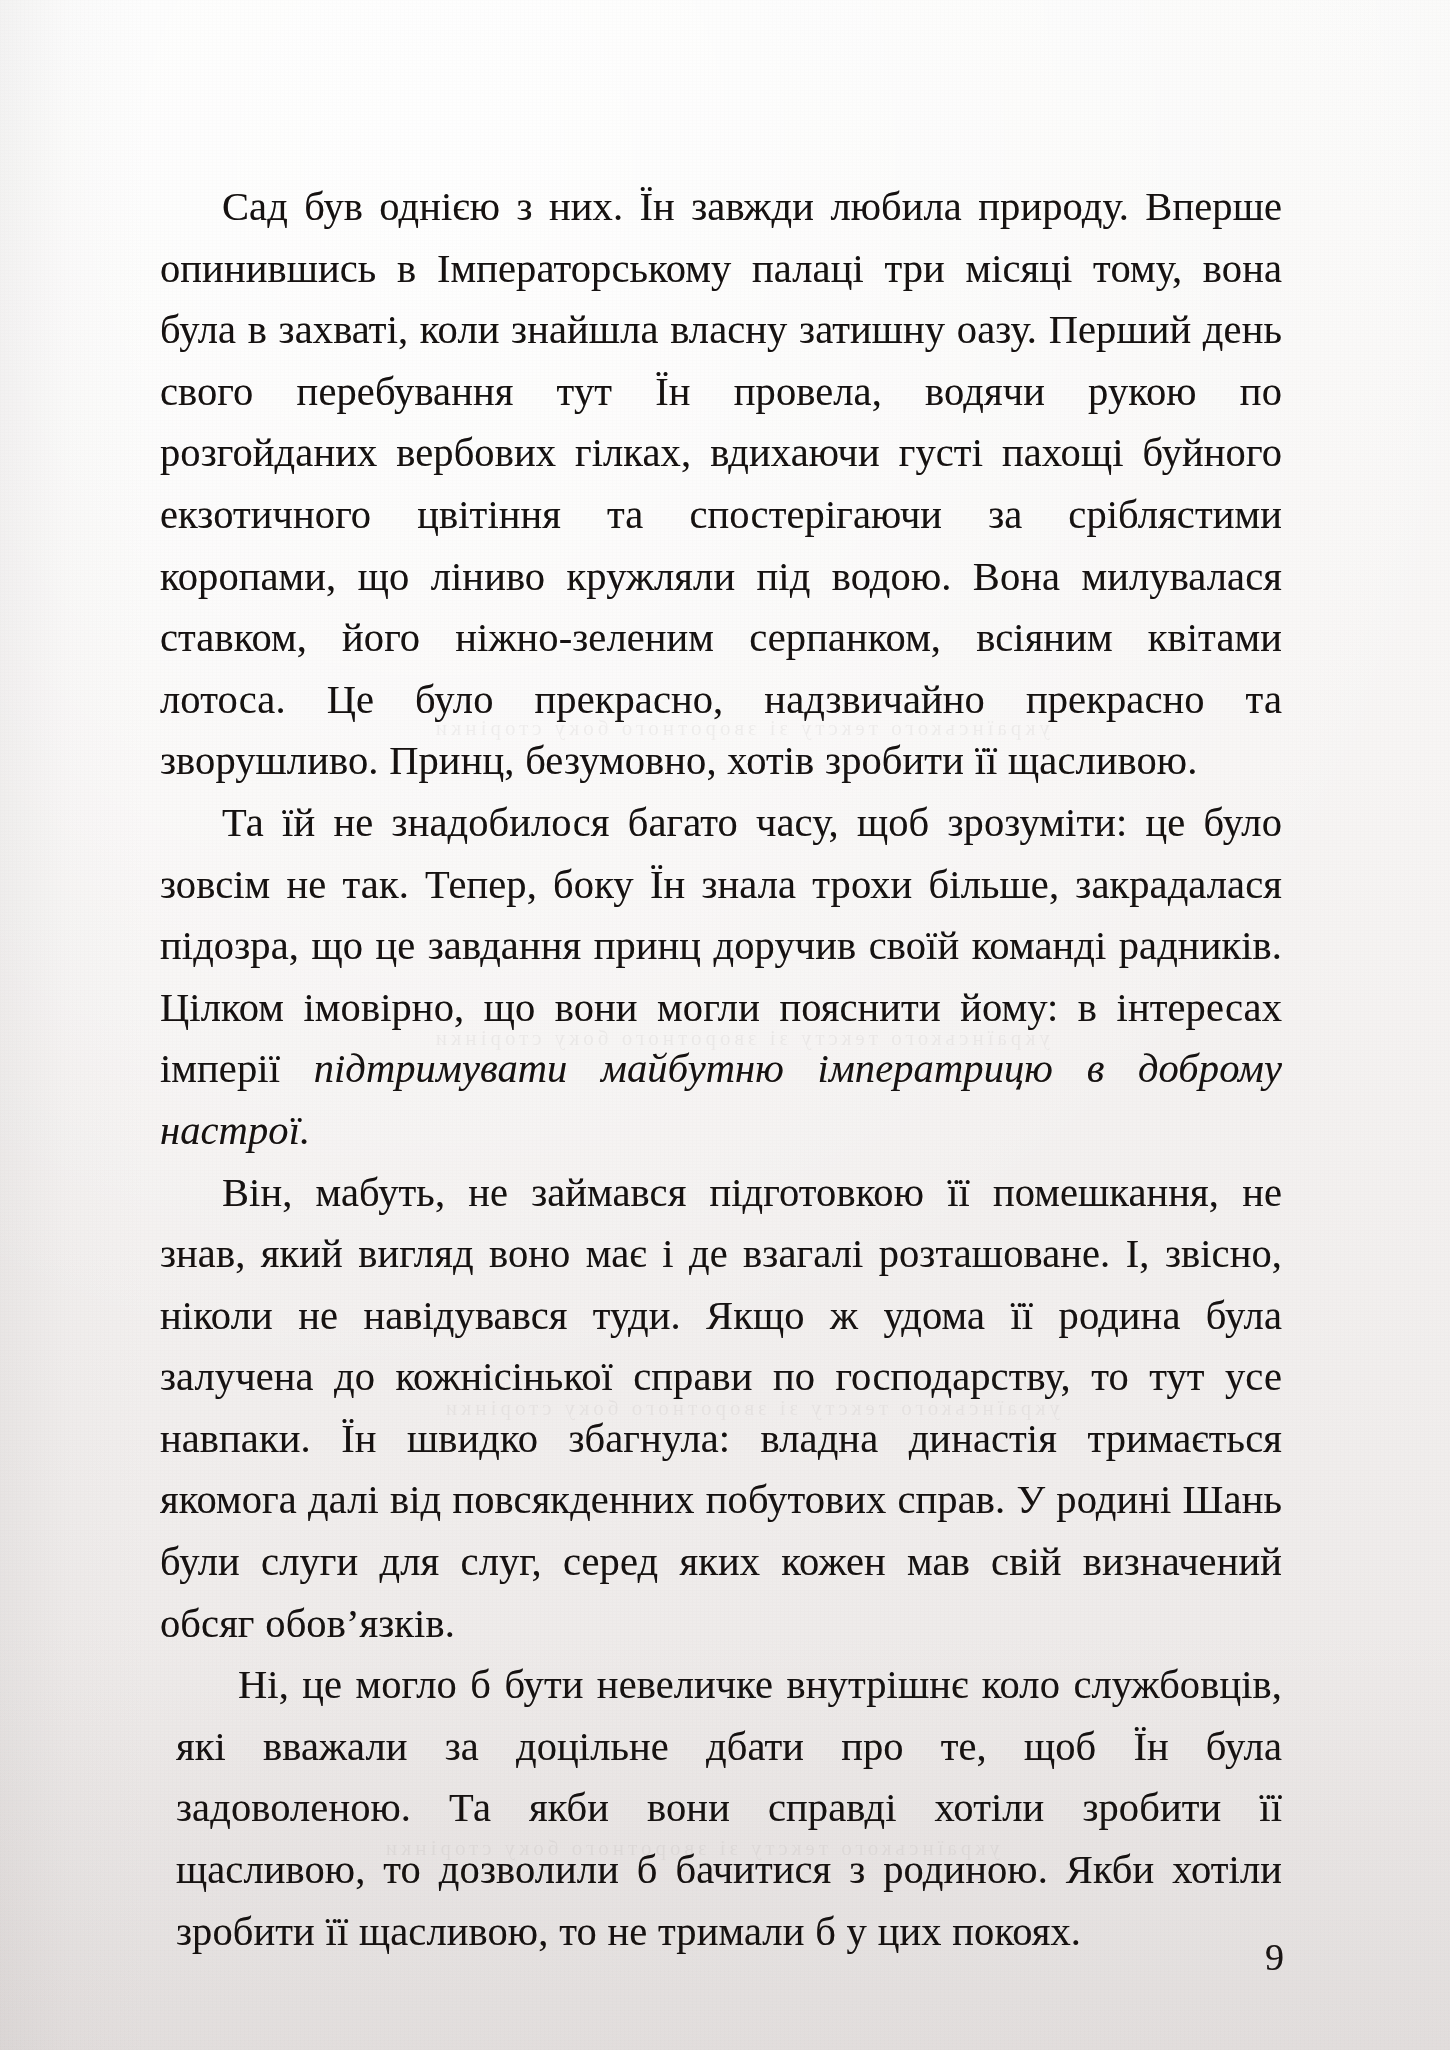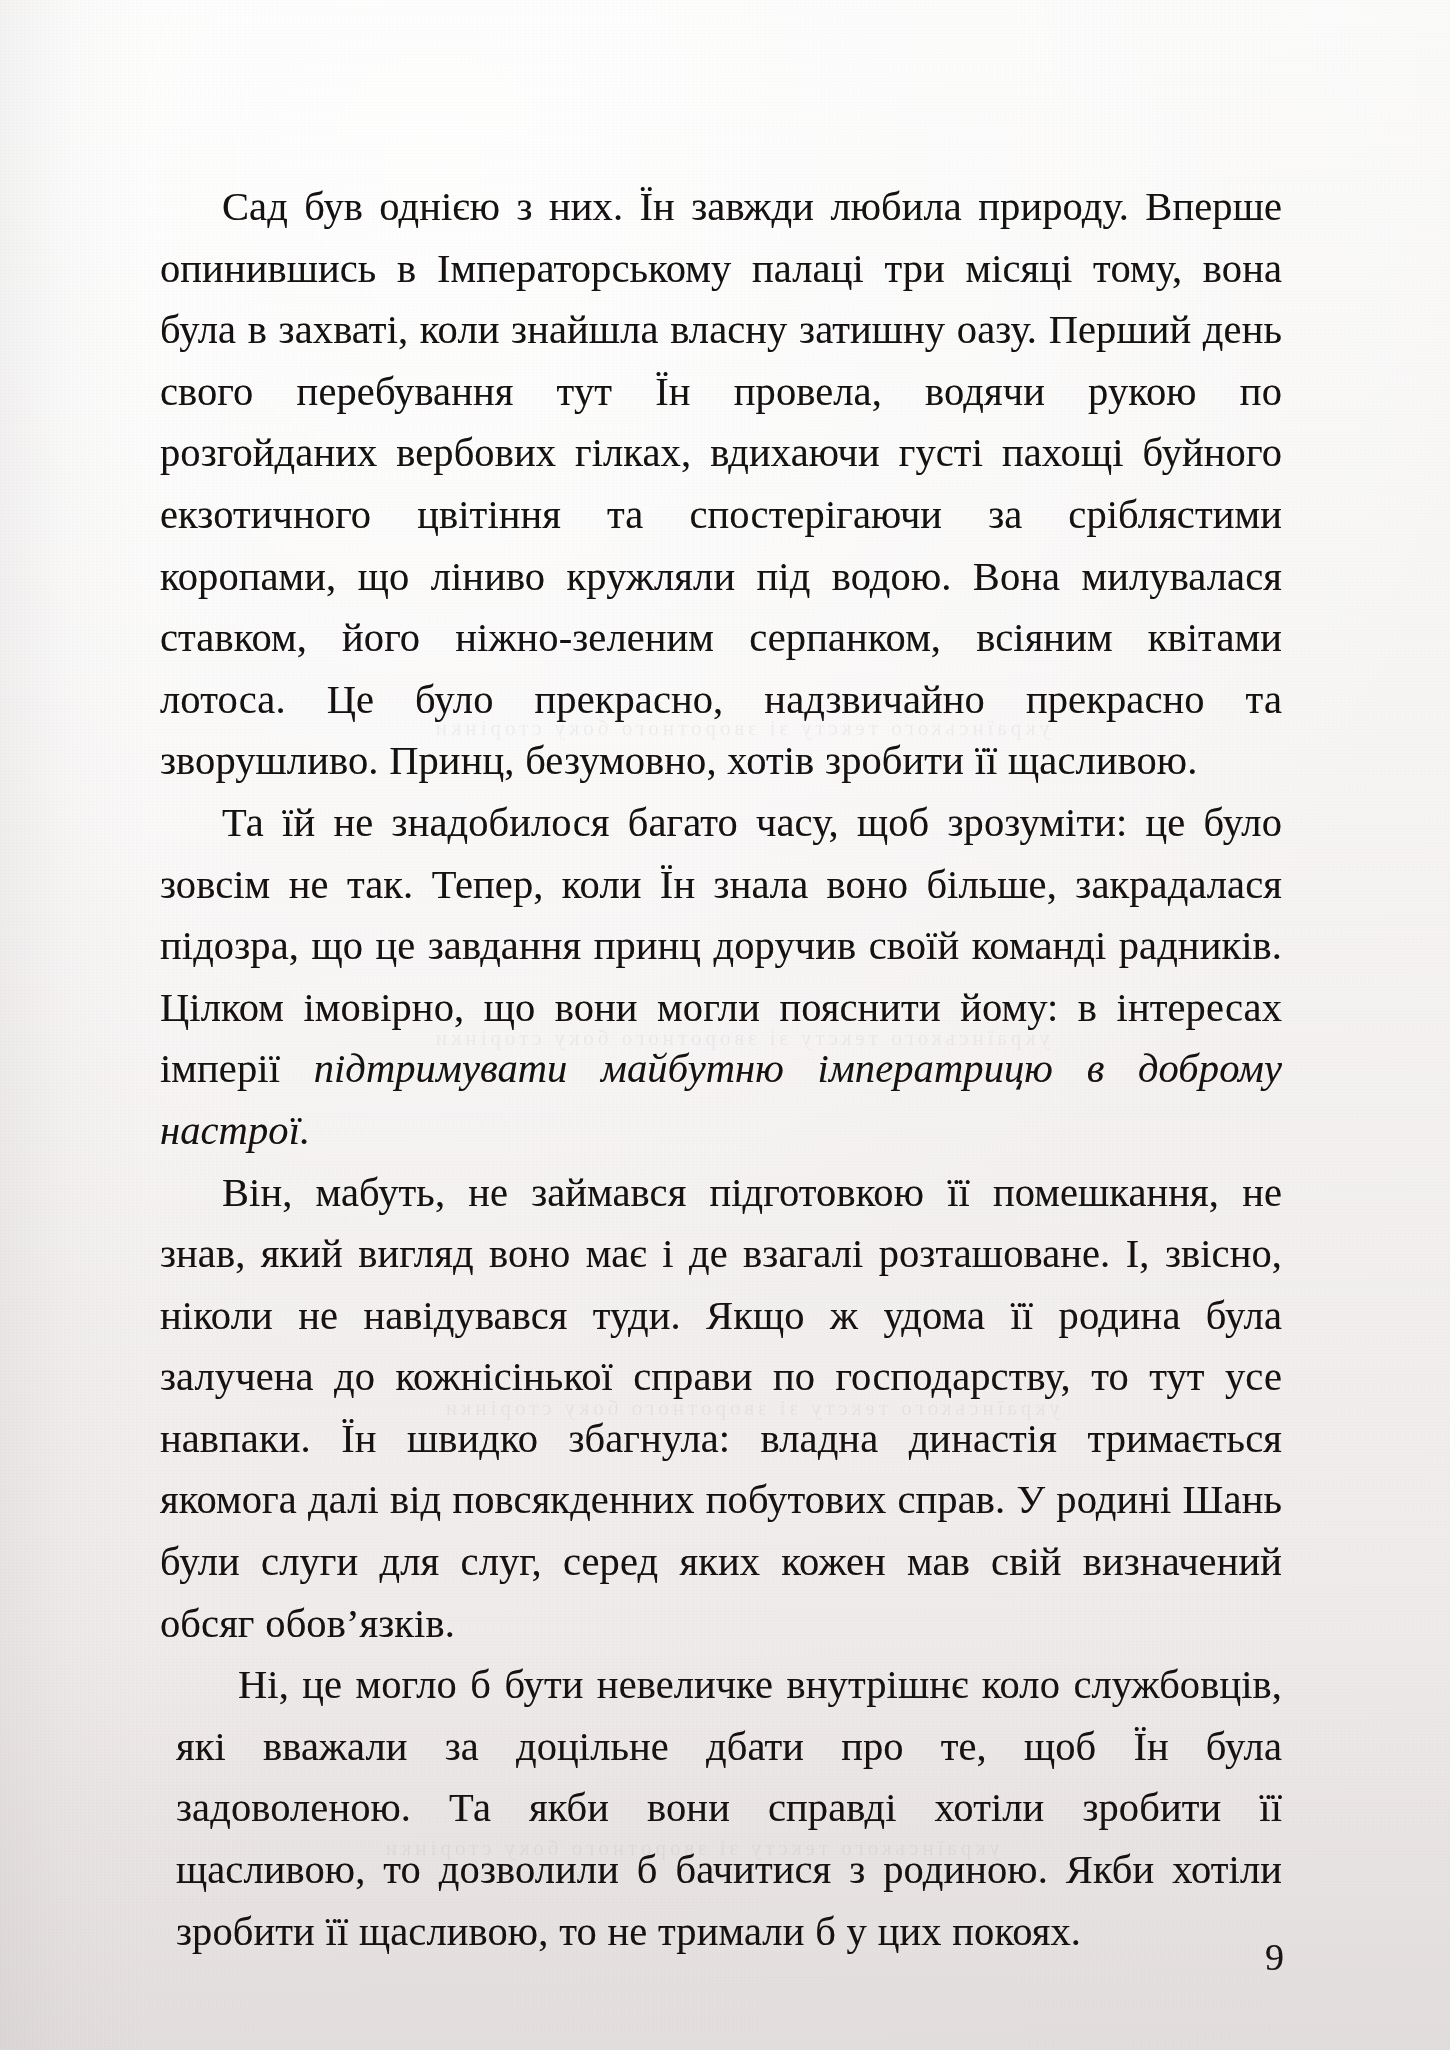--- a/index.html
+++ b/index.html
@@ -118,21 +118,21 @@
   <div class="showthrough" style="left:200px; top:1380px; width:860px;">українського тексту зі зворотного боку сторінки</div>
   <div class="showthrough" style="left:300px; top:1820px; width:700px;">українського тексту зі зворотного боку сторінки</div>
 
   <div class="textblock">
 
     <p class="para">
       <span>Сад був однією з них. Їн завжди любила природу. Вперше опинившись в Імператорському палаці три місяці тому, вона була в захваті, коли знайшла власну затишну оазу. Перший день свого перебування тут Їн провела, водячи рукою по розгойданих вербових гілках, вдихаючи густі пахощі буйного екзотичного цвітіння та спостерігаючи за сріблястими коропами, що ліниво кружляли під водою. Вона милувалася ставком, його ніжно-зеленим серпанком, всіяним квітами лотоса. Це було прекрасно, надзвичайно прекрасно та зворушливо. Принц, безумовно, хотів зробити її щасливою.</span>
     </p>
 
     <p class="para">
-      <span>Та їй не знадобилося багато часу, щоб зрозуміти: це було зовсім не так. Тепер, коли Їн знала воно більше, закрадалася підозра, що це завдання принц доручив своїй команді радників. Цілком імовірно, що вони могли пояснити йому: в інтересах імперії </span><span class="em">підтримувати майбутню імператрицю в доброму настрої.</span>
+      <span>Та їй не знадобилося багато часу, щоб зрозуміти: це було зовсім не так. Тепер, боку Їн знала трохи більше, закрадалася підозра, що це завдання принц доручив своїй команді радників. Цілком імовірно, що вони могли пояснити йому: в інтересах імперії </span><span class="em">підтримувати майбутню імператрицю в доброму настрої.</span>
     </p>
 
     <p class="para">
       <span>Він, мабуть, не займався підготовкою її помешкання, не знав, який вигляд воно має і де взагалі розташоване. І, звісно, ніколи не навідувався туди. Якщо ж удома її родина була залучена до кожнісінької справи по господарству, то тут усе навпаки. Їн швидко збагнула: владна династія тримається якомога далі від повсякденних побутових справ. У родині Шань були слуги для слуг, серед яких кожен мав свій визначений обсяг обов’язків.</span>
     </p>
 
     <p class="para">
       <span>Ні, це могло б бути невеличке внутрішнє коло службовців, які вважали за доцільне дбати про те, щоб Їн була задоволеною. Та якби вони справді хотіли зробити її щасливою, то дозволили б бачитися з родиною. Якби хотіли зробити її щасливою, то не тримали б у цих покоях.</span>
     </p>
 

